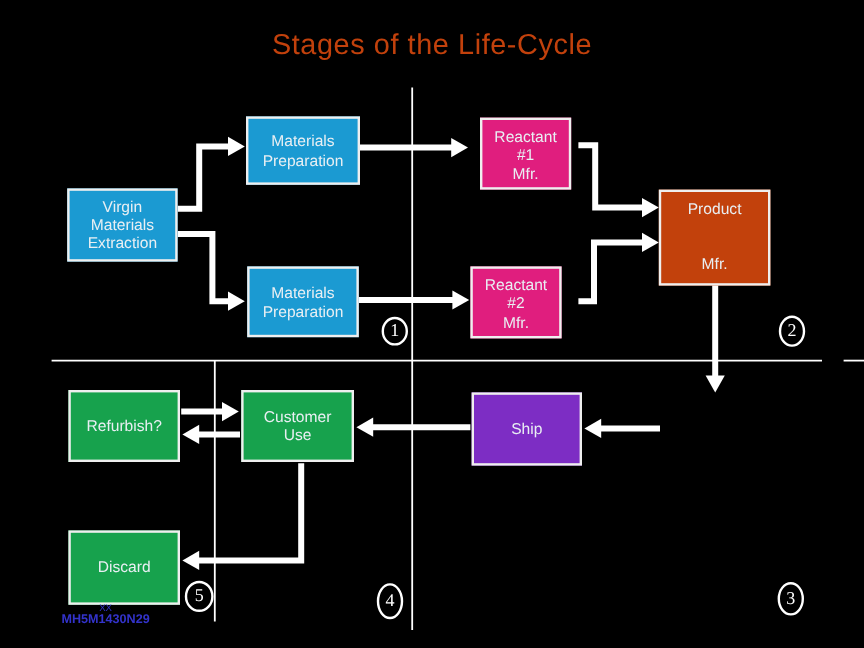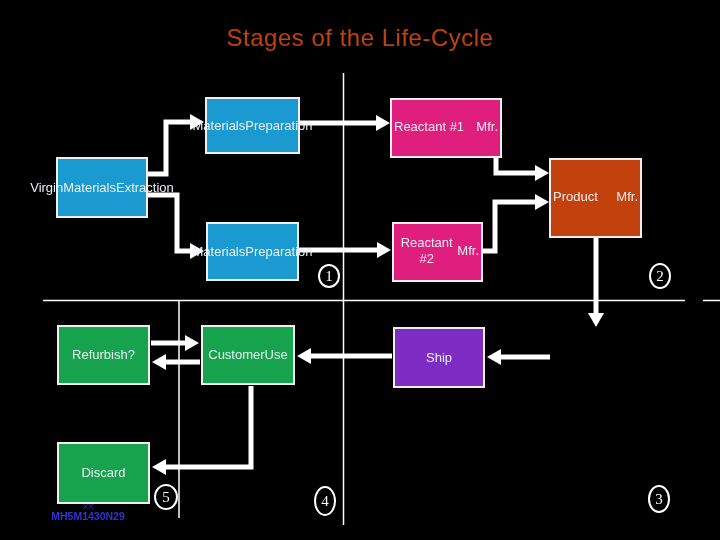--- a/index.html
+++ b/index.html
@@ -16,21 +16,21 @@
     font-size:24px;letter-spacing:0.5px;
   }
   .box{
     position:absolute;
     box-sizing:border-box;
     border:2px solid #efefef;
     color:#e9eff3;
     font-size:13px;
     line-height:1.18;
     text-align:center;
-    display:flex;flex-direction:row;
+    display:flex;flex-direction:column;
     align-items:center;justify-content:center;
   }
   .box.spread{
     justify-content:space-between;
     padding:6px 2px 9px 2px;
   }
   svg.layer{position:absolute;left:0;top:0;}
   .marker{
     position:absolute;
     box-sizing:border-box;
@@ -90,42 +90,42 @@
       <polygon points="152,362 166,354 166,370"></polygon>
       <polygon points="152,467 166,459 166,475"></polygon>
     </g>
   </svg>
 
   <div class="box" style="left: 205px; top: 97px; width: 95px; height: 57px; background-color: rgb(27, 154, 210);">
     <span>Materials</span>
     <span>Preparation</span>
   </div>
 
-  <div class="box spread" style="left: 390px; top: 98px; width: 112px; height: 60px; background-color: rgb(224, 30, 126);">
+  <div class="box spread" style="left: 400px; top: 98px; width: 76px; height: 60px; background-color: rgb(224, 30, 126);">
     <span>Reactant #1</span>
     <span>Mfr.</span>
   </div>
 
   <div class="box" style="left: 56px; top: 157px; width: 92px; height: 61px; background-color: rgb(27, 154, 210);">
     <span>Virgin</span>
     <span>Materials</span>
     <span>Extraction</span>
   </div>
 
   <div class="box spread" style="left: 549px; top: 158px; width: 93px; height: 80px; background-color: #c2410c;">
     <span>Product</span>
     <span>Mfr.</span>
   </div>
 
   <div class="box" style="left: 206px; top: 222px; width: 93px; height: 59px; background-color: rgb(27, 154, 210);">
     <span>Materials</span>
     <span>Preparation</span>
   </div>
 
-  <div class="box spread" style="left: 392px; top: 222px; width: 91px; height: 60px; background-color: rgb(224, 30, 126);">
+  <div class="box spread" style="left: 392px; top: 222px; width: 76px; height: 60px; background-color: rgb(224, 30, 126);">
     <span>Reactant #2</span>
     <span>Mfr.</span>
   </div>
 
   <div class="box" style="left: 201px; top: 325px; width: 94px; height: 60px; background-color: rgb(23, 162, 77);">
     <span>Customer</span>
     <span>Use</span>
   </div>
 
   <div class="box" style="left: 57px; top: 325px; width: 93px; height: 60px; background-color: rgb(23, 162, 77);">

